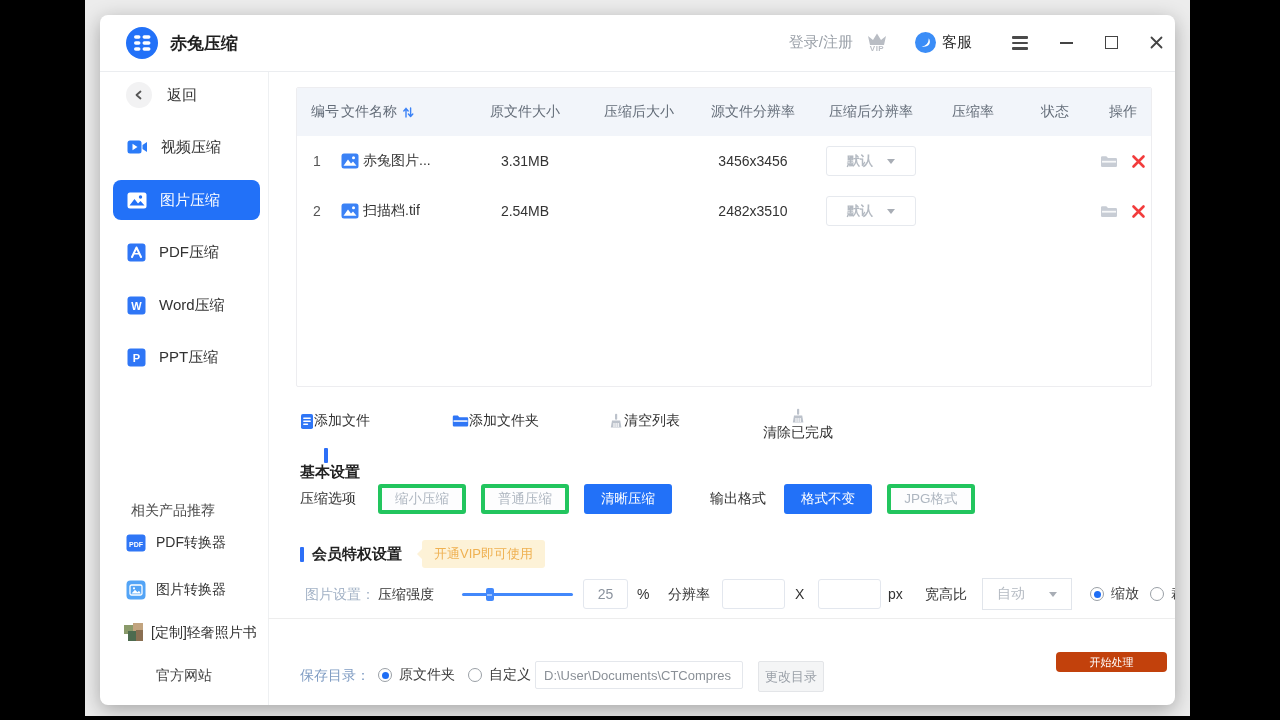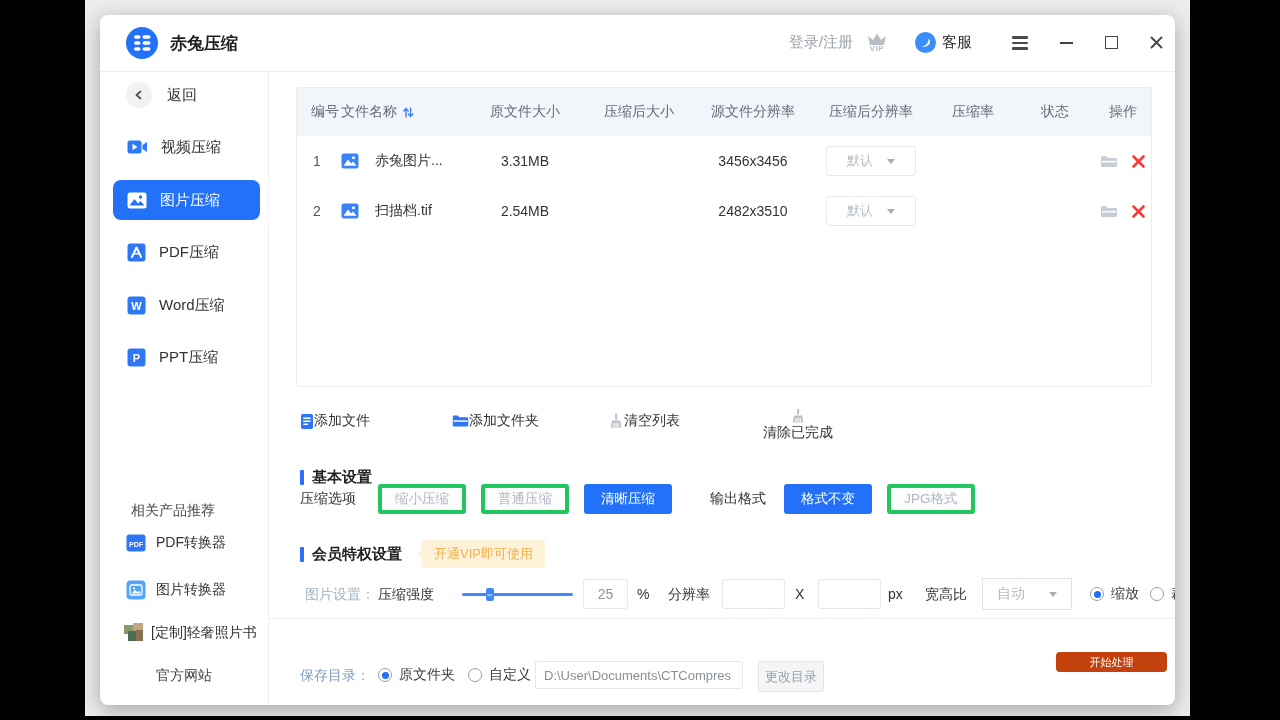--- a/index.html
+++ b/index.html
@@ -42,23 +42,23 @@
     box-sizing:border-box;background:#fff;overflow:hidden;}
   .trow{display:grid;grid-template-columns:44px 126px 116px 112px 116px 120px 84px 80px 1fr;align-items:center;}
   .thead{height:48px;background:#f2f5fa;}
   .th{font-size:14px;color:#636c78;text-align:center;}
   .th.l{text-align:left;}
   .th.no{padding-left:14px;}
   .th.name{display:flex;align-items:center;gap:5px;}
   .tbody .trow{height:50px;}
   .td{font-size:14px;color:#333;text-align:center;}
   .td.no{text-align:left;padding-left:16px;color:#555;}
-  .td.name{display:flex;align-items:center;gap:16px;text-align:left;white-space:nowrap;overflow:hidden;}
+  .td.name{display:flex;align-items:center;gap:4px;text-align:left;white-space:nowrap;overflow:hidden;}
   .dd{width:90px;height:30px;border:1px solid #e6e9ee;border-radius:3px;background:#fff;margin:0 auto;
-    display:flex;align-items:center;justify-content:center;gap:14px;cursor:pointer;box-sizing:border-box;}
+    display:flex;align-items:center;justify-content:center;gap:14px;cursor:pointer;box-sizing:border-box;font-weight:bold;}
   .dd span{font-size:13px;color:#b4bac2;}
   .caret{width:0;height:0;border-left:4px solid transparent;border-right:4px solid transparent;border-top:5px solid #a8adb5;}
   .ops{display:flex;align-items:center;justify-content:center;gap:13px;}
   .ops .ic{cursor:pointer;display:flex;}
   
   .act{position:absolute;top:336px;height:26px;display:flex;align-items:center;cursor:pointer;}
   .act span{font-size:14px;color:#333;}
   
   .sect{position:absolute;left:32px;display:flex;align-items:center;}
   .bar{width:4px;height:15px;background:#2d6ff7;border-radius:1px;margin-right:8px;}
@@ -400,21 +400,21 @@
       <span style="display:flex;">
         <svg width="16" height="16" viewBox="0 0 16 16">
           <rect x="7" y="0.8" width="2.2" height="6" rx="1" fill="#bcc2cb"></rect>
           <polygon points="4,7.5 12.2,7.5 13.4,14.5 2.8,14.5" fill="#bcc2cb"></polygon>
           <path d="M6 10 V14 M8.1 10 V14 M10.2 10 V14" stroke="#fff" stroke-width="1.1"></path>
         </svg>
       </span>
       <span>清除已完成</span>
     </div>
 
-    <div class="sect" style="top:396px;">
+    <div class="sect" style="top:376px;flex-direction:column;">
       <i class="bar"></i>
       <b>基本设置</b>
     </div>
 
     <div class="optrow">
       <span class="optlabel" style="margin-right:22px;">压缩选项</span>
       <div class="btn-opt" style="margin-right:15px;">缩小压缩</div>
       <div class="btn-opt" style="margin-right:15px;">普通压缩</div>
       <div class="btn-opt on">清晰压缩</div>
       <span class="optlabel" style="margin-left:38px;margin-right:18px;">输出格式</span>

